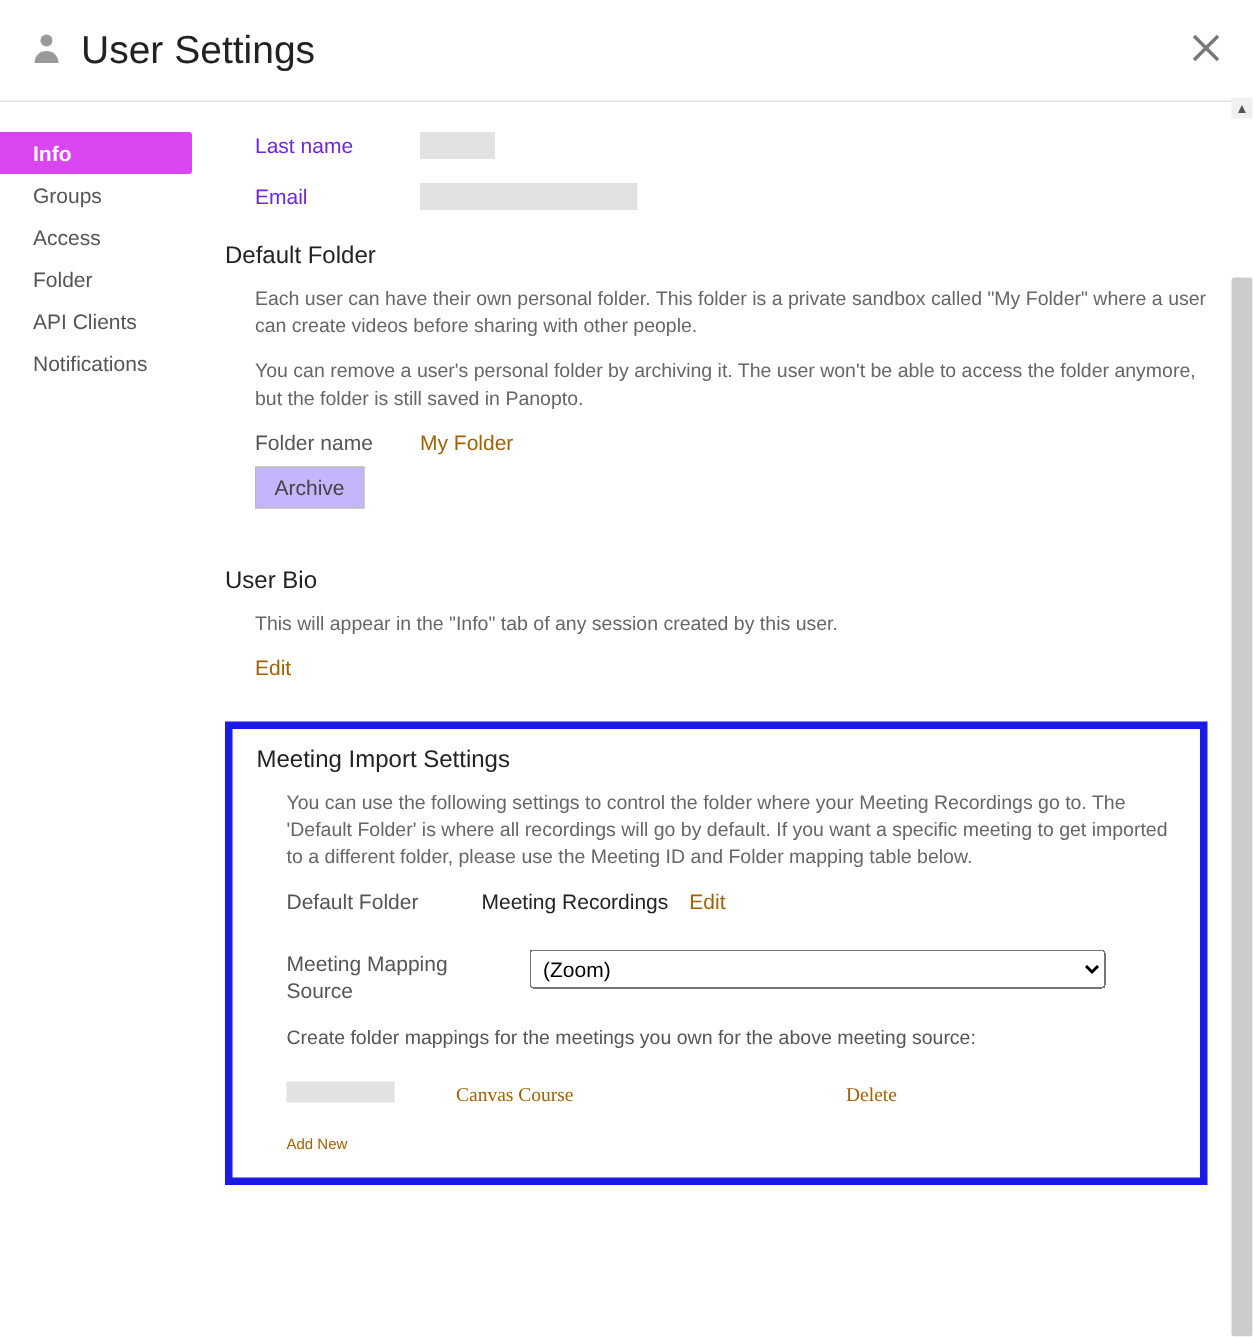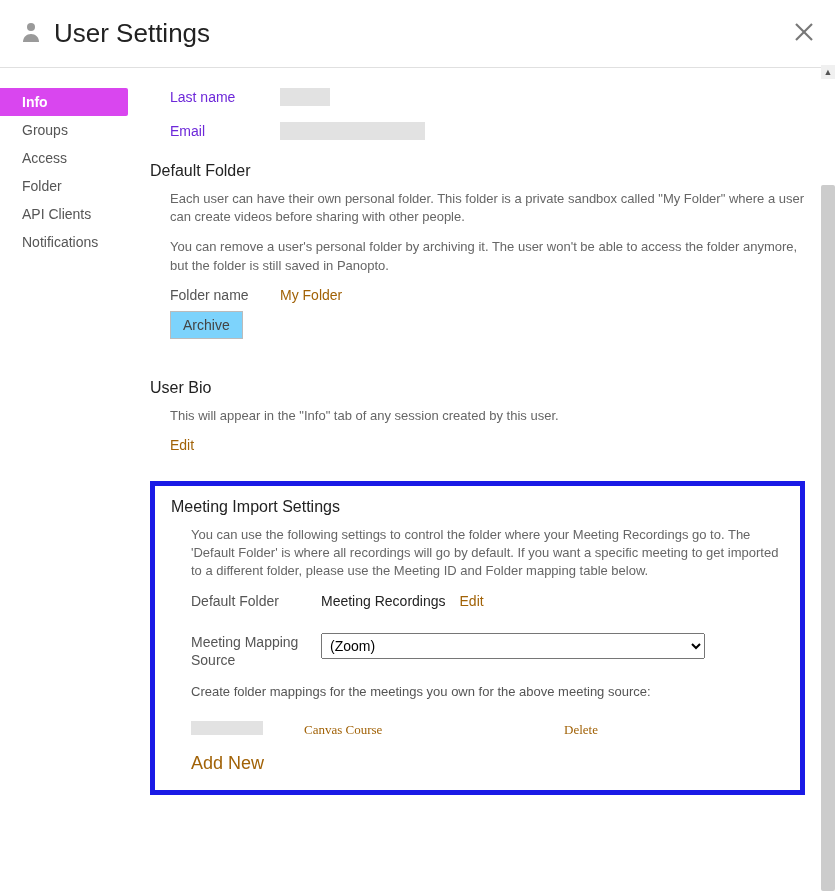--- a/index.html
+++ b/index.html
@@ -15,24 +15,24 @@
   .content { flex: 1; padding: 20px 30px 20px 20px; overflow-y: auto; position: relative; }
   .row { display: flex; align-items: center; margin-bottom: 16px; }
   .row-label { width: 130px; color: #6d28d9; padding-left: 20px; }
   .redact { background: #e2e2e2; height: 18px; display: inline-block; }
   h3.section { font-size: 16px; font-weight: 400; color: #222; margin: 22px 0 10px 0; }
   .section-body { padding-left: 20px; color: #666; }
   .section-body p { margin-bottom: 12px; line-height: 1.4; font-size: 13px; }
   .kv { display: flex; align-items: center; margin: 8px 0; }
   .kv-label { width: 110px; color: #555; }
   .link { color: #a16207; cursor: pointer; }
-  .btn { display: inline-block; border: 1px solid #bbb; background: #7dd3fc; padding: 5px 12px; color: #444; cursor: pointer; font-size: 14px; }
+  .btn { display: inline-block; border: 1px solid #bbb; background: #c4b5fd; padding: 5px 12px; color: #444; cursor: pointer; font-size: 14px; }
   .highlight-box { border: 5px solid #1a1ae6; padding: 12px 16px 16px 16px; margin-top: 28px; }
   .highlight-box h3.section { margin-top: 0; }
-  select { width: 384px; padding: 3px 4px; font-size: 14px; }
+  select { width: 384px; padding: 3px 4px; font-size: 14px; margin-left: 32px; }
   .mapping-header { display: flex; color: #888; font-size: 15px; border-bottom: 1px solid #ddd; padding-bottom: 6px; margin-top: 6px; }
   .mapping-row { display: flex; align-items: center; padding-top: 8px; font-size: 13px; font-family: Liberation Serif, serif; }
   .col-id { width: 113px; }
   .col-folder { width: 260px; }
   .col-actions { flex: 1; }
   .scroll-indicator-top { position: absolute; right: 0; top: 65px; width: 14px; height: 14px; background: #f0f0f0; display:flex; align-items:center; justify-content:center; font-size:9px; color:#555; }
   .scrollbar { position: absolute; right: 0; top: 185px; width: 14px; height: 706px; background: #ccc; border-radius: 2px; }
 </style>
 </head>
 <body>
@@ -108,18 +108,18 @@
             <option>(Zoom)</option>
           </select>
         </div>
         <p style="color:#555">Create folder mappings for the meetings you own for the above meeting source:</p>
         <div class="mapping-row">
           <span class="col-id"><span class="redact" style="width:72px;height:14px"></span></span>
           <span class="col-folder link">Canvas Course</span>
           <span class="col-actions link">Delete</span>
         </div>
         <div style="margin-top:14px">
-          <span class="link" style="font-size:18px">Add New</span>
+          <span class="link" style="font-size:10px">Add New</span>
         </div>
       </div>
     </div>
   </div>
 </div>
 
 </body></html>

